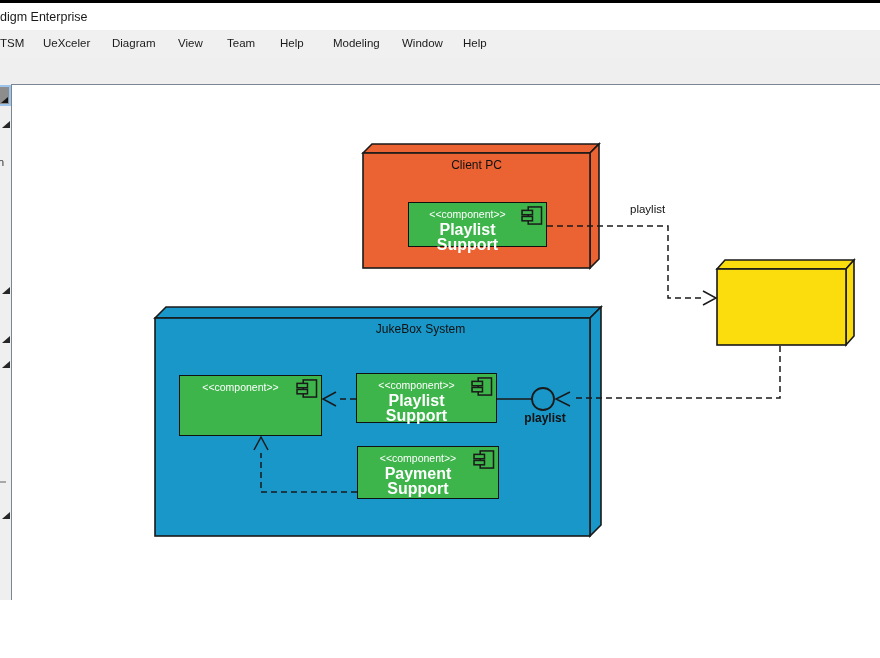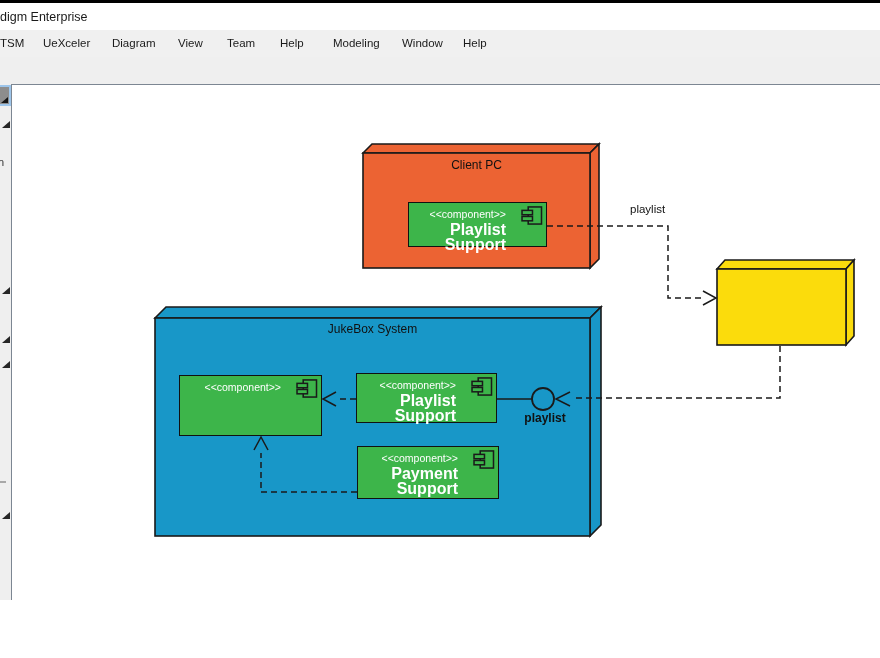--- a/index.html
+++ b/index.html
@@ -32,21 +32,21 @@
   #conn-layer{z-index:4;pointer-events:none;}
   .ol{stroke:#1a1a1a;stroke-width:1.6;}
   .conn{stroke:#1a1a1a;stroke-width:1.5;fill:none;}
   .dash{stroke-dasharray:6 4;}
 
   
   .node-title{position:absolute;z-index:3;text-align:center;font-size:12px;font-weight:normal;color:#111;}
   .wr-text{position:absolute;z-index:3;left:717px;top:273px;width:129px;text-align:center;color:#111;}
   .wr-text .st{font-size:11px;}
   .wr-text .nm{font-size:12px;font-weight:bold;line-height:15px;margin-top:2px;}
-  .component{position:absolute;z-index:3;border:1.6px solid #111;box-sizing:border-box;color:#fff;text-align:right;padding-right:40px;cursor:default;}
+  .component{position:absolute;z-index:3;border:1.6px solid #111;box-sizing:border-box;color:#fff;text-align:center;padding-right:20px;cursor:default;}
   .component .c-st{font-size:10.5px;margin-top:5px;}
   .component .c-name{font-size:16px;font-weight:bold;line-height:15px;margin-top:2px;}
   .c-icon{position:absolute;right:3px;top:3px;width:22px;height:19px;}
   .lbl{position:absolute;z-index:5;color:#111;white-space:nowrap;}
   .lbl-dep{left:630px;top:203px;font-size:11.5px;}
   .lbl-int{left:513px;top:411px;width:64px;text-align:center;font-size:12px;font-weight:bold;}
 </style>
 </head>
 <body>
 
@@ -96,21 +96,21 @@
       <rect class="ol" x="155" y="318" width="435" height="218" fill="#1897C8"></rect>
     </g>
     <g>
       <polygon class="ol" points="717,269 725,260 854,260 846,269" fill="#FBDC0C"></polygon>
       <polygon class="ol" points="846,269 854,260 854,336 846,345" fill="#FBDC0C"></polygon>
       <rect class="ol" x="717" y="269" width="129" height="76" fill="#FBDC0C"></rect>
     </g>
   </svg>
 
   <div class="node-title" style="left:363px;top:158px;width:227px;">Client PC</div>
-  <div class="node-title" style="left:155px;top:322px;width:435px;">JukeBox System</div>
+  <div class="node-title" style="left:155px;top:322px;width:435px;padding-left:48px;">JukeBox System</div>
 
   <div class="component" style="left: 408px; top: 202px; width: 139px; height: 45px; background-color: rgb(61, 181, 74);">
     <div class="c-st">&lt;&lt;component&gt;&gt;</div>
     <div class="c-name">Playlist Support</div>
     <svg class="c-icon" viewBox="0 0 23 20">
       <g fill="#3DB54A">
         <rect class="ol" x="7.5" y="1" width="14" height="18"></rect>
         <rect class="ol" x="1" y="4.6" width="11" height="4.6"></rect>
         <rect class="ol" x="1" y="11" width="11" height="4.6"></rect>
       </g>

